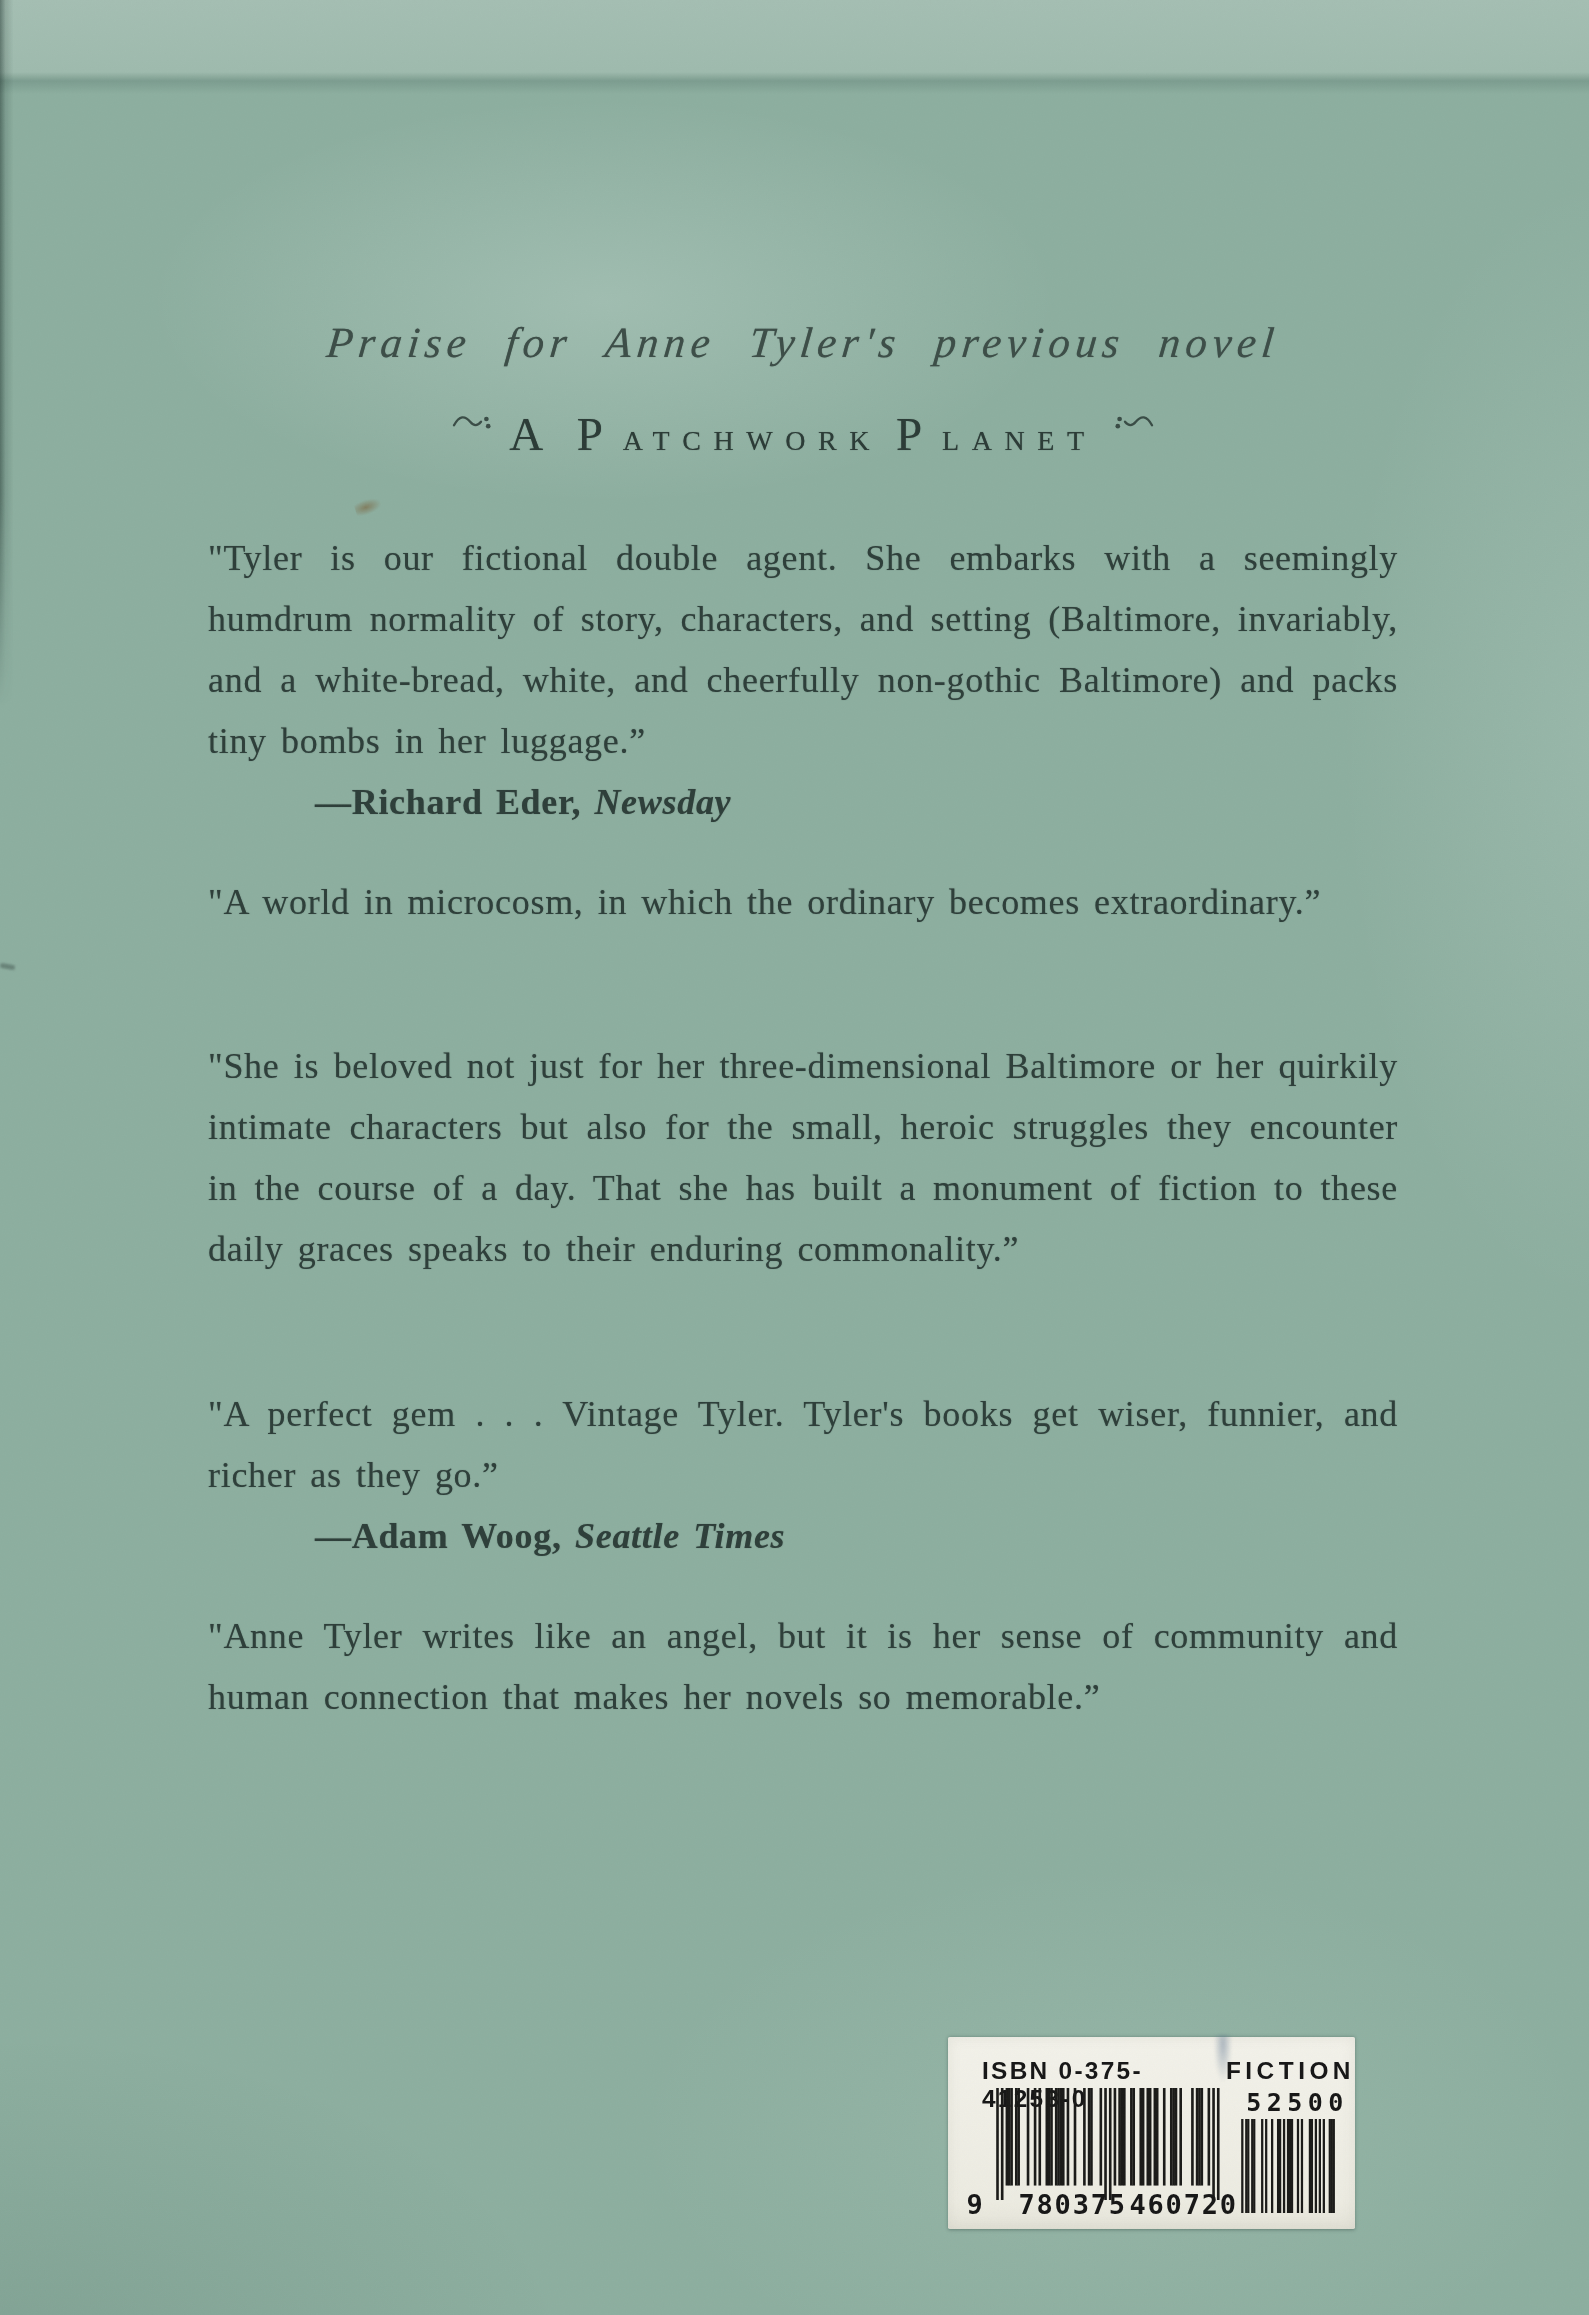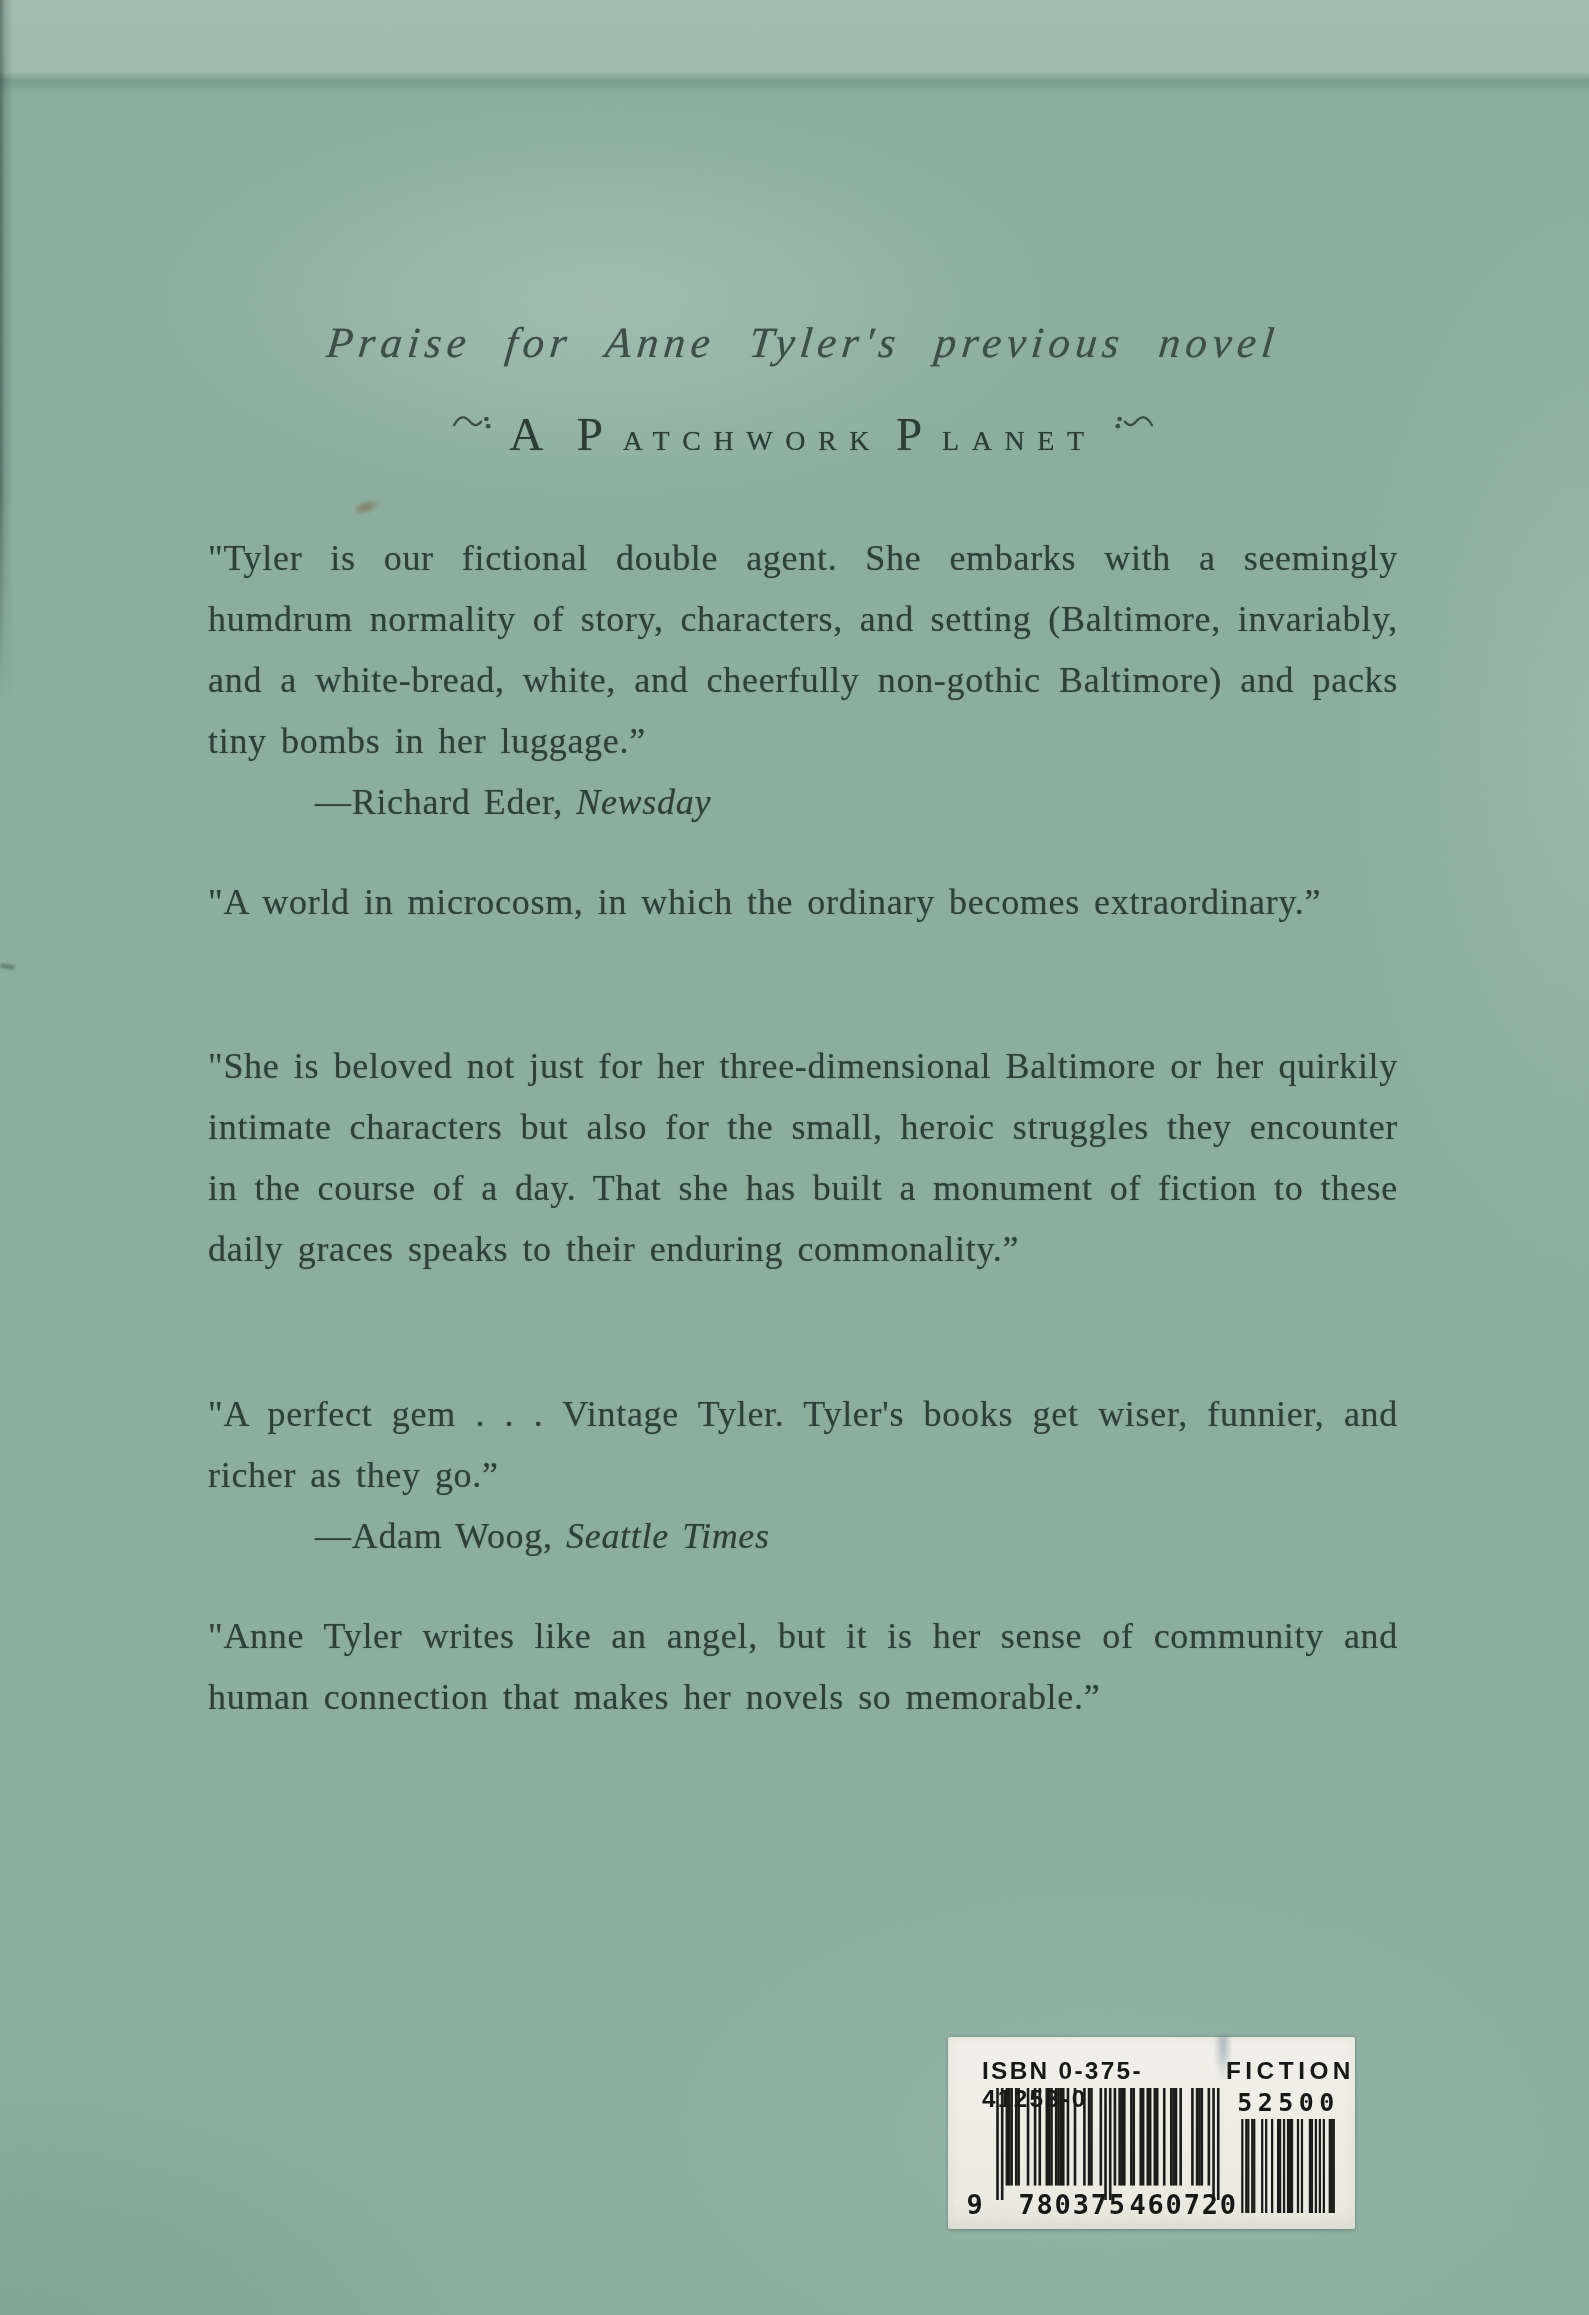--- a/index.html
+++ b/index.html
@@ -43,21 +43,21 @@
   
   .quote{
     position:absolute; left:208px; width:1190px;
     color:#2d3e39; font-size:36px; line-height:61px;
     text-shadow:0 0 1.1px rgba(45,62,57,.5);
   }
   .quote p{
     margin:0; text-align:justify;
     letter-spacing:0.7px; word-spacing:4.5px;
   }
-  .quote .attr{letter-spacing:0.7px; word-spacing:3.6px; padding-left:107px;}
+  .quote .attr{letter-spacing:0.7px; word-spacing:3.6px; padding-left:107px;font-weight:bold;}
   .quote .attr i{font-style:italic;}
 
   
   .speck{
     position:absolute; left:355px; top:499px; width:27px; height:15.4px;
     background:radial-gradient(ellipse at 40% 50%, rgba(122,100,62,.65), rgba(122,100,62,0) 70%);
     transform:rotate(-18deg); filter:blur(0.5px);
   }
   .edge-tick{
     position:absolute; left:0px; top:964px; width:14.5px; height:5.4px;
@@ -87,21 +87,21 @@
   .category-text{letter-spacing:4.5px; margin-left:26px;}
   .ean-wrap{position:absolute; left:33px; top:51px; width:228px; height:132px;}
   .ean-svg{position:absolute; left:14.5px; top:0;}
   .ean-digits{
     position:absolute; left:-14.5px; top:101px; width:257px; height:27px;
     font-family:"DejaVu Sans Mono", monospace; font-size:27px; font-weight:bold;
   }
   .ean-digits span{position:absolute; letter-spacing:1.8px;}
   .supp-wrap{position:absolute; left:286px; top:51px; width:109px; height:132px;}
   .supp-code{
-    position:absolute; left:0; top:0; width:100%; text-align:center;
+    position:absolute; left:9px; top:0; width:100%; text-align:center;
     font-family:"DejaVu Sans Mono", monospace; font-size:25px; font-weight:bold; letter-spacing:5.4px;
   }
   .supp-svg{position:absolute; left:5.4px; top:31px;}
 </style>
 </head>
 <body>
 
 <div class="page">
 
   <div class="edge-shadow"></div>

